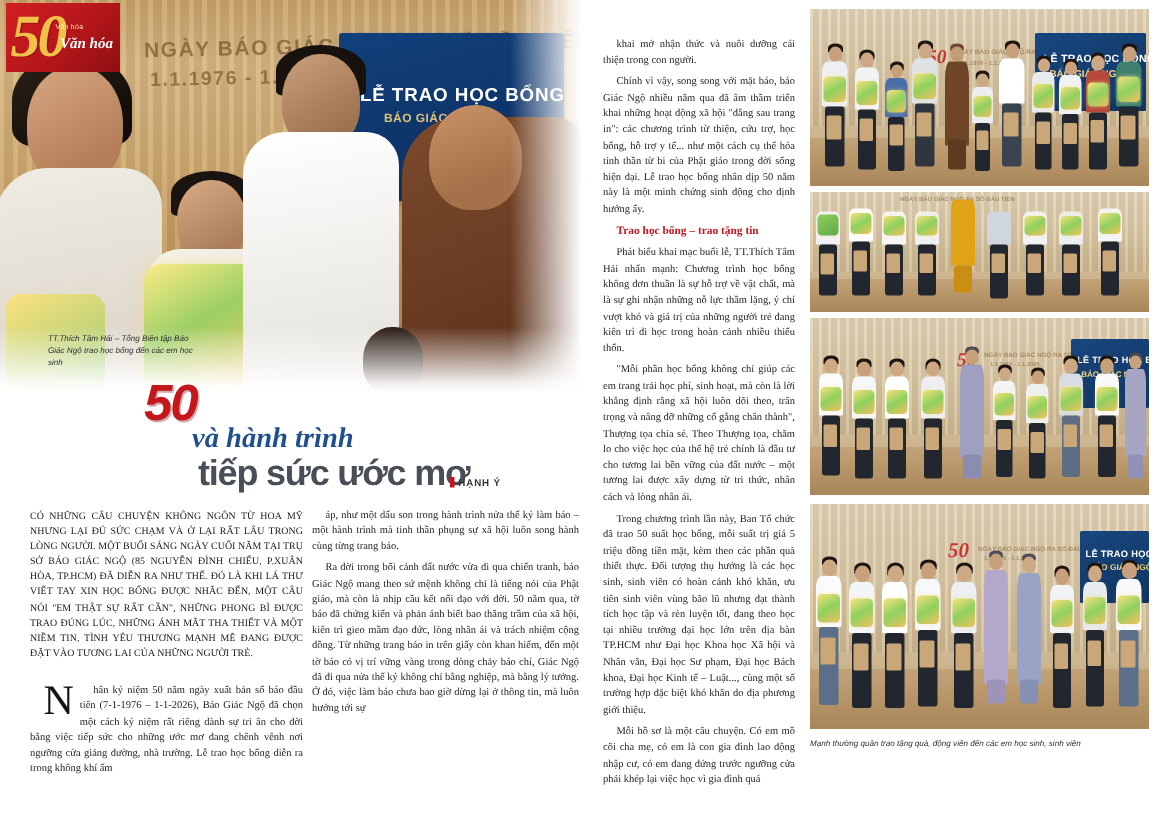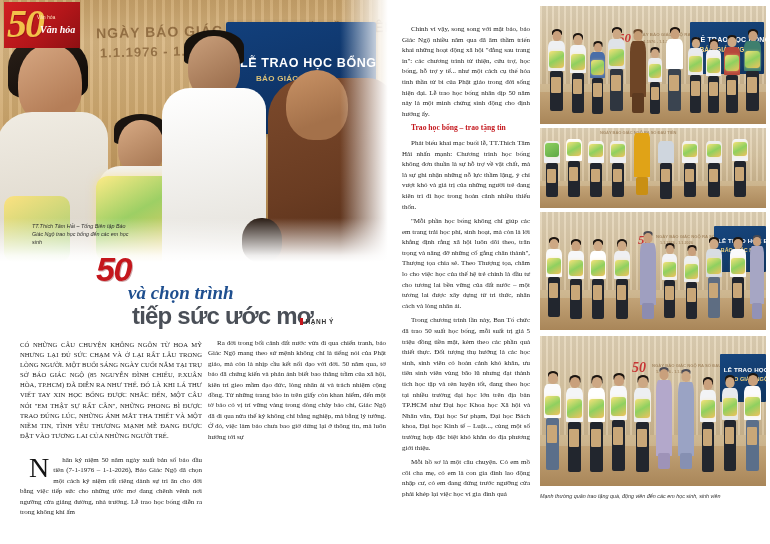--- a/index.html
+++ b/index.html
@@ -569,36 +569,38 @@
     <div class="logo-red"></div>
     <div class="logo-50">50</div>
     <div class="logo-tiny">Văn hóa</div>
     <div class="logo-sub">Văn hóa</div>
   </div>
 
   <div class="hero-caption">TT.Thích Tâm Hải – Tổng Biên tập Báo Giác Ngộ trao học bổng đến các em học sinh</div>
 
   <div class="headline-wrap">
     <div class="hl-50">50</div>
-    <div class="hl-script">và chọn trình</div>
+    <div class="hl-script">và hành trình</div>
     <div class="hl-bottom">tiếp sức ước mơ</div>
   </div>
   <div class="byline">HẠNH Ý</div>
 
   <div class="lead">Có những câu chuyện không ngôn từ hoa mỹ nhưng lại đủ sức chạm và ở lại rất lâu trong lòng người. Một buổi sáng ngày cuối năm tại trụ sở Báo Giác Ngộ (85 Nguyễn Đình Chiểu, P.Xuân Hòa, TP.HCM) đã diễn ra như thế. Đó là khi lá thư viết tay xin học bổng được nhắc đến, một câu nói "em thật sự rất cần", những phong bì được trao đúng lúc, những ánh mắt tha thiết và một niềm tin, tình yêu thương mạnh mẽ đang được đặt vào tương lai của những người trẻ.</div>
 
   <div class="col col1">
     <p class="dropcap-para"><span class="dropcap">N</span><span>hân kỷ niệm 50 năm ngày xuất bản số báo đầu tiên (7-1-1976 – 1-1-2026), Báo Giác Ngộ đã chọn một cách kỷ niệm rất riêng dành sự tri ân cho đời bằng việc tiếp sức cho những ước mơ đang chênh vênh nơi ngưỡng cửa giảng đường, nhà trường. Lễ trao học bổng diễn ra trong không khí ấm</span></p>
   </div>
 
   <div class="col col2">
+    <p>áp, như một dấu son trong hành trình nửa thế kỷ làm báo – một hành trình mà tinh thần phụng sự xã hội luôn song hành cùng từng trang báo.</p>
     <p>Ra đời trong bối cảnh đất nước vừa đi qua chiến tranh, báo Giác Ngộ mang theo sứ mệnh không chỉ là tiếng nói của Phật giáo, mà còn là nhịp cầu kết nối đạo với đời. 50 năm qua, tờ báo đã chứng kiến và phản ánh biết bao thăng trầm của xã hội, kiên trì gieo mầm đạo đức, lòng nhân ái và trách nhiệm cộng đồng. Từ những trang báo in trên giấy còn khan hiếm, đến một tờ báo có vị trí vững vàng trong dòng chảy báo chí, Giác Ngộ đã đi qua nửa thế kỷ không chỉ bằng nghiệp, mà bằng lý tưởng. Ở đó, việc làm báo chưa bao giờ dừng lại ở thông tin, mà luôn hướng tới sự</p>
   </div>
 
   <div class="col col3">
+    <p>khai mở nhận thức và nuôi dưỡng cái thiện trong con người.</p>
     <p>Chính vì vậy, song song với mặt báo, báo Giác Ngộ nhiều năm qua đã âm thầm triển khai những hoạt động xã hội "đằng sau trang in": các chương trình từ thiện, cứu trợ, học bổng, hỗ trợ y tế... như một cách cụ thể hóa tinh thần từ bi của Phật giáo trong đời sống hiện đại. Lễ trao học bổng nhân dịp 50 năm này là một minh chứng sinh động cho định hướng ấy.</p>
     <p class="subhead">Trao học bổng – trao tặng tin</p>
     <p>Phát biểu khai mạc buổi lễ, TT.Thích Tâm Hải nhấn mạnh: Chương trình học bổng không đơn thuần là sự hỗ trợ về vật chất, mà là sự ghi nhận những nỗ lực thầm lặng, ý chí vượt khó và giá trị của những người trẻ đang kiên trì đi học trong hoàn cảnh nhiều thiếu thốn.</p>
     <p>"Mỗi phần học bổng không chỉ giúp các em trang trải học phí, sinh hoạt, mà còn là lời khẳng định rằng xã hội luôn dõi theo, trân trọng và nâng đỡ những cố gắng chân thành", Thượng tọa chia sẻ. Theo Thượng tọa, chăm lo cho việc học của thế hệ trẻ chính là đầu tư cho tương lai bền vững của đất nước – một tương lai được xây dựng từ tri thức, nhân cách và lòng nhân ái.</p>
     <p>Trong chương trình lần này, Ban Tổ chức đã trao 50 suất học bổng, mỗi suất trị giá 5 triệu đồng tiền mặt, kèm theo các phần quà thiết thực. Đối tượng thụ hưởng là các học sinh, sinh viên có hoàn cảnh khó khăn, ưu tiên sinh viên vùng bão lũ nhưng đạt thành tích học tập và rèn luyện tốt, đang theo học tại nhiều trường đại học lớn trên địa bàn TP.HCM như Đại học Khoa học Xã hội và Nhân văn, Đại học Sư phạm, Đại học Bách khoa, Đại học Kinh tế – Luật..., cùng một số trường hợp đặc biệt khó khăn do địa phương giới thiệu.</p>
     <p>Mỗi hồ sơ là một câu chuyện. Có em mồ côi cha mẹ, có em là con gia đình lao động nhập cư, có em đang đứng trước ngưỡng cửa phải khép lại việc học vì gia đình quá</p>
   </div>
 
   <div class="photo" style="left:540px; top:6px; width:226px; height:118px;">
     <div class="ph-room"></div>

